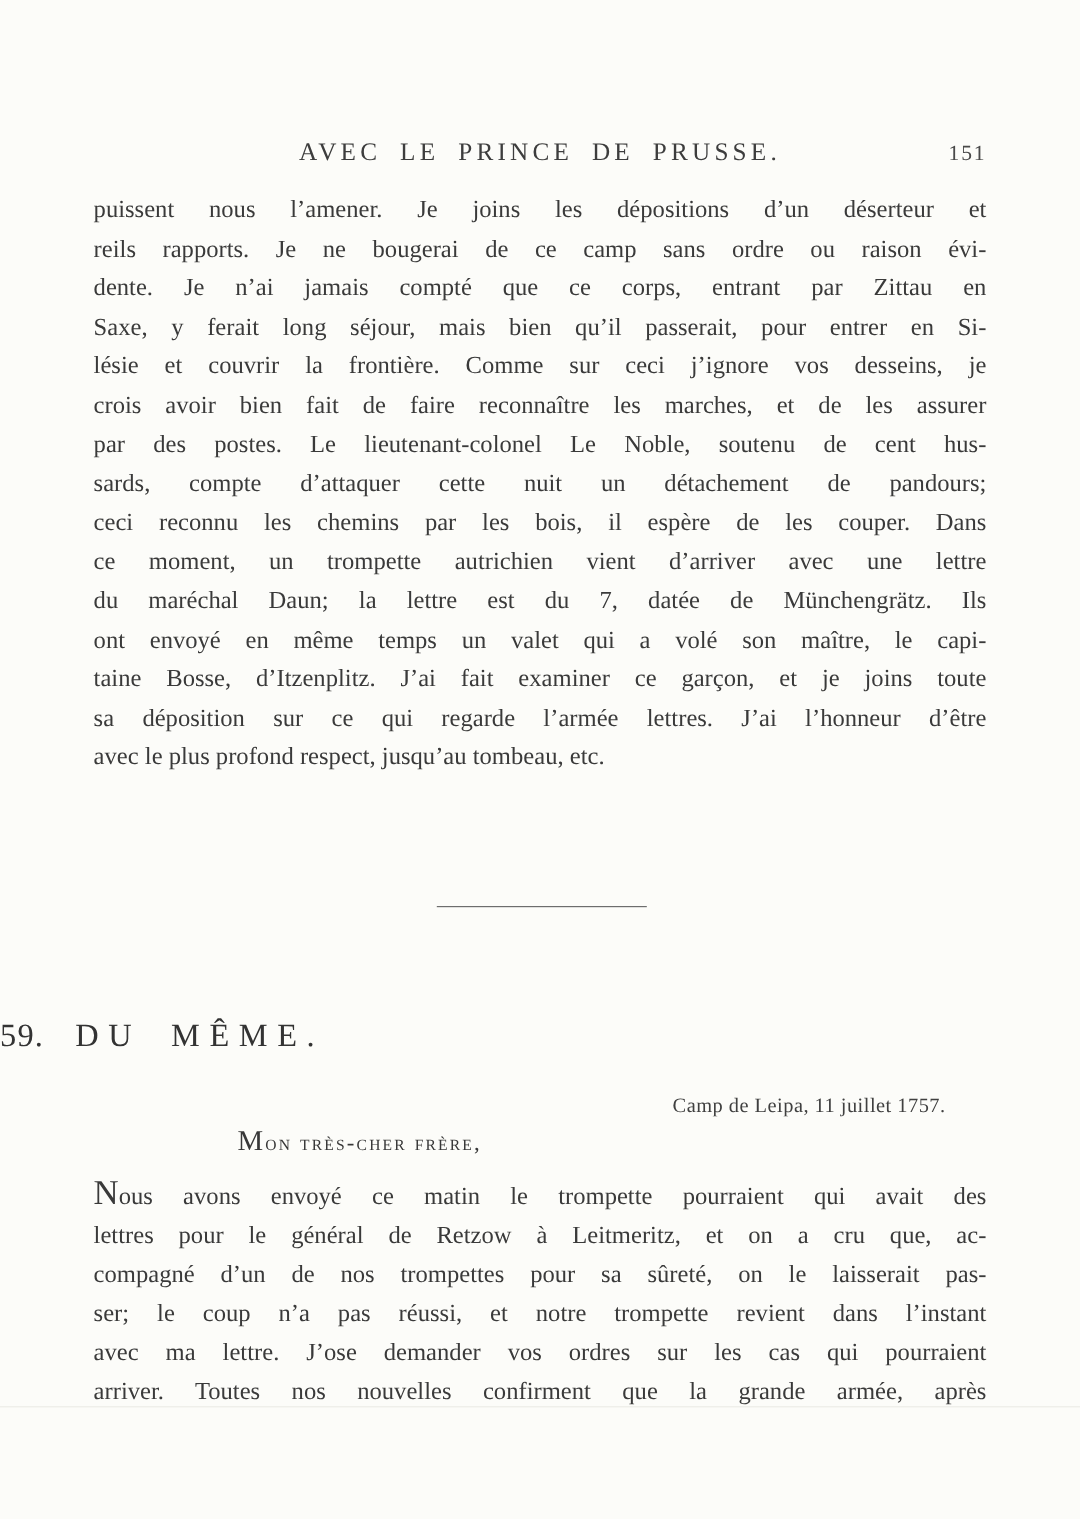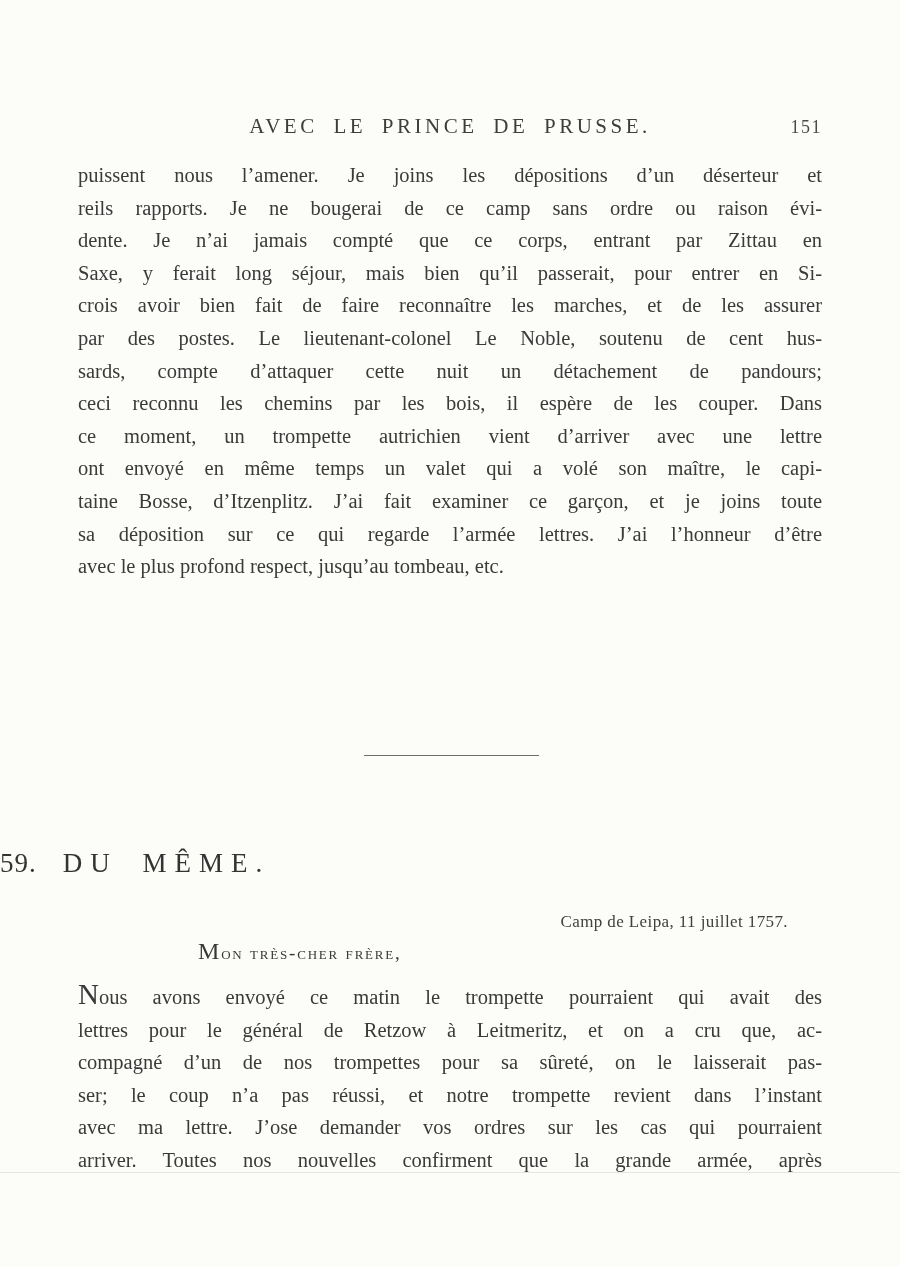--- a/index.html
+++ b/index.html
@@ -132,25 +132,27 @@
   <div class="running-header">
     <div class="header-title">AVEC LE PRINCE DE PRUSSE.</div>
     <div class="page-number">151</div>
   </div>
 
   <div class="letter-body body-prev">
     <div class="bline j">puissent nous l’amener. Je joins les dépositions d’un déserteur et</div>
     <div class="bline j">reils rapports. Je ne bougerai de ce camp sans ordre ou raison évi-</div>
     <div class="bline j">dente. Je n’ai jamais compté que ce corps, entrant par Zittau en</div>
     <div class="bline j">Saxe, y ferait long séjour, mais bien qu’il passerait, pour entrer en Si-</div>
+    <div class="bline j">lésie et couvrir la frontière. Comme sur ceci j’ignore vos desseins, je</div>
     <div class="bline j">crois avoir bien fait de faire reconnaître les marches, et de les assurer</div>
     <div class="bline j">par des postes. Le lieutenant-colonel Le Noble, soutenu de cent hus-</div>
     <div class="bline j">sards, compte d’attaquer cette nuit un détachement de pandours;</div>
     <div class="bline j">ceci reconnu les chemins par les bois, il espère de les couper. Dans</div>
     <div class="bline j">ce moment, un trompette autrichien vient d’arriver avec une lettre</div>
+    <div class="bline j">du maréchal Daun; la lettre est du 7, datée de Münchengrätz. Ils</div>
     <div class="bline j">ont envoyé en même temps un valet qui a volé son maître, le capi-</div>
     <div class="bline j">taine Bosse, d’Itzenplitz. J’ai fait examiner ce garçon, et je joins toute</div>
     <div class="bline j">sa déposition sur ce qui regarde l’armée lettres. J’ai l’honneur d’être</div>
     <div class="bline">avec le plus profond respect, jusqu’au tombeau, etc.</div>
   </div>
 
   <div class="section-divider"></div>
 
   <div class="letter-heading">
     <span class="letter-number">59.</span><span class="letter-title">DU MÊME.</span>

